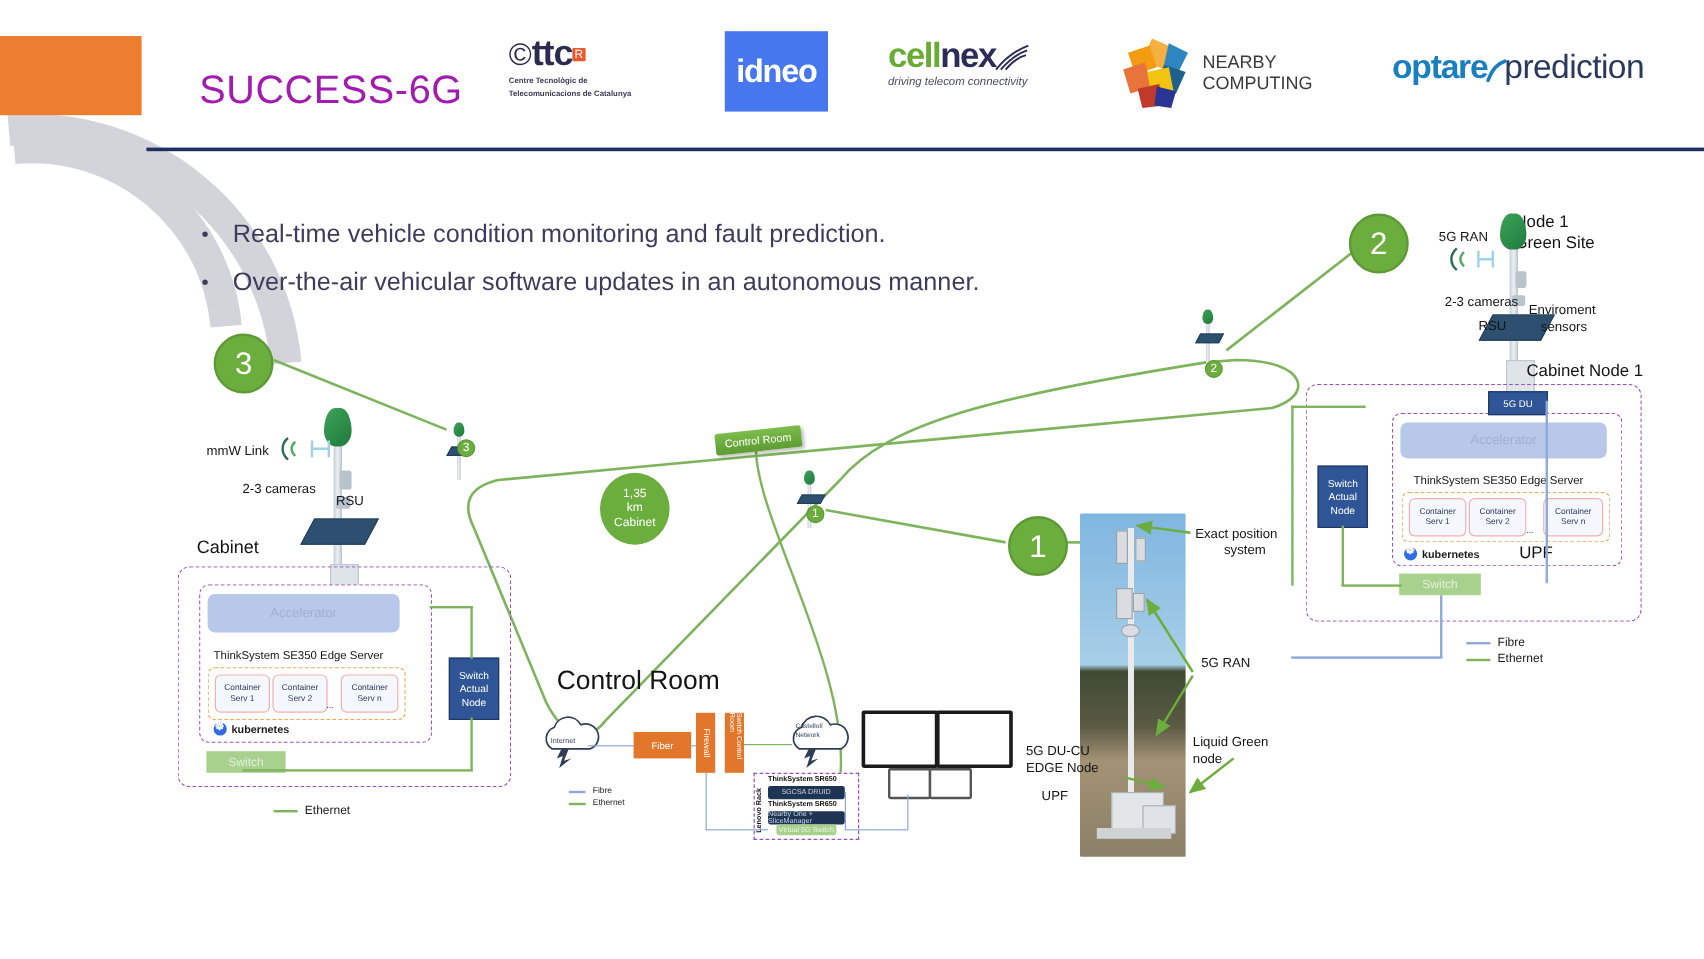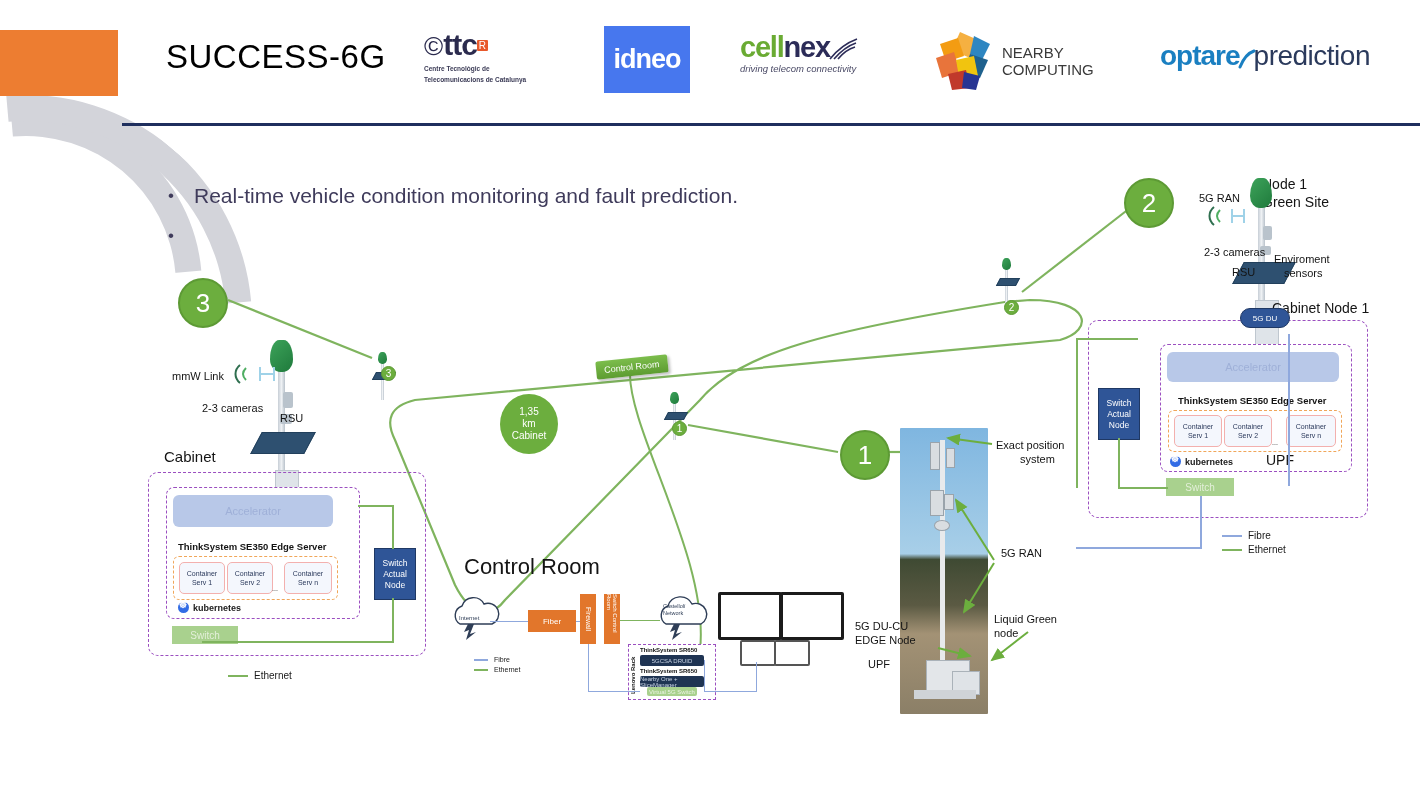--- a/index.html
+++ b/index.html
@@ -15,21 +15,21 @@
   
   .arc{position:absolute;border-radius:50%;border-style:solid;border-color:#d3d4da;}
   .arc1{left:-150px;top:110px;width:300px;height:300px;border-width:26px;
         border-color:#d3d4da transparent transparent transparent;transform:rotate(40deg);}
   .arc2{left:-200px;top:95px;width:400px;height:400px;border-width:26px;
         border-color:#d3d4da transparent transparent transparent;transform:rotate(40deg);}
 
   
   .orange-block{position:absolute;left:0;top:30px;width:118px;height:66px;background:#ed7d31;}
   .hdr-rule{position:absolute;left:122px;top:123px;width:1298px;height:2.5px;background:#1f2f5e;}
-  .title{position:absolute;left:166px;top:38px;font-size:33px;color:#000000;letter-spacing:.5px;}
+  .title{position:absolute;left:166px;top:56px;font-size:33px;color:#a21caf;letter-spacing:.5px;}
 
   .logo{position:absolute;}
 
   
   .ttc{left:424px;top:30px;width:148px;height:62px;}
   .ttc .ttc-main{font-size:30px;font-weight:bold;color:#2b2b4e;letter-spacing:-1px;line-height:30px;}
   .ttc .ttc-sub{font-size:6.5px;color:#3a3a55;line-height:8px;margin-top:3px;font-weight:bold;}
   .ttc .ttc-r{display:inline-block;background:#e8592b;color:#fff;font-size:10px;
      padding:0 2px;border-radius:1px;vertical-align:super;}
 
@@ -65,21 +65,21 @@
      color:#fff;display:flex;align-items:center;justify-content:center;font-size:26px;}
   .g-circle.small{font-size:10px;border-width:1px;}
   .km-oval{position:absolute;border-radius:50%;background:#6cae3e;color:#fff;
      display:flex;flex-direction:column;align-items:center;justify-content:center;
      font-size:10px;line-height:12px;text-align:center;}
   .cr-tag{position:absolute;background:linear-gradient(#7cbd4c,#5d9c31);color:#fff;font-size:9px;
      padding:4px 8px;border-radius:2px;transform:rotate(-6deg);box-shadow:2px 2px 3px rgba(0,0,0,.25);}
 
   .lbl{position:absolute;font-size:11px;color:#141414;line-height:13px;}
   .lbl.sm{font-size:9px;}
-  .lbl.b{font-weight:bold;}
+  .lbl.b{font-weight:normal;}
 
   .cabinet-box{position:absolute;border:1.6px dashed #9b4fc0;border-radius:10px;}
   .inner-box{position:absolute;border:1.6px dashed #9b4fc0;border-radius:8px;background:#fff;}
   .accel{position:absolute;background:#b8c8e8;border-radius:6px;color:#9fb0d8;font-size:11px;
      display:flex;align-items:center;justify-content:center;}
   .dashorange{position:absolute;border:1.2px dashed #f0a659;border-radius:6px;background:#fff;}
   .cont{position:absolute;border:1px solid #f3b0ae;border-radius:5px;background:#f4f7fd;
      font-size:7px;color:#2b3a5c;text-align:center;line-height:9px;
      display:flex;align-items:center;justify-content:center;}
   .switch-node{position:absolute;background:#2f5597;border:1px solid #1f3864;color:#fff;
@@ -189,20 +189,21 @@
       </svg></span><span class="o-n">prediction</span>
   </div>
 
   <div class="bullets">
     <div class="bullet">
       <span class="dot">•</span>
       <span class="btxt">Real-time vehicle condition monitoring and fault prediction.</span>
     </div>
     <div class="bullet">
       <span class="dot">•</span>
+      <span class="btxt">Over-the-air vehicular software updates in an autonomous manner.</span>
     </div>
   </div>
 
   <svg style="position:absolute;left:0;top:0;width:1420px;height:799px;pointer-events:none;">
 
     <path d="M 1030 300 C 1090 300 1095 330 1060 340 L 415 400 C 390 406 385 420 395 440
              L 455 585 C 470 615 490 620 505 600 L 700 400 C 740 352 830 330 1005 302 Z" stroke="#7fb45e" stroke-width="2.2" fill="none"></path>
 
     <path d="M 630 372 C 628 430 710 560 700 650" stroke="#7fb45e" stroke-width="2" fill="none"></path>
 
@@ -324,21 +325,21 @@
   <div class="lbl" style="left:1204px;top:246px;">2-3 cameras</div>
   <div class="lbl" style="left:1232px;top:266px;">RSU</div>
   <div class="lbl" style="left:1274px;top:252px;line-height:14px;">
     <div>Enviroment</div>
     <div style="margin-left:10px;">sensors</div>
   </div>
   <div class="lbl" style="left:1272px;top:302px;font-size:14px;">Cabinet Node 1</div>
 
   <div class="cabinet-box" style="left:1088px;top:320px;width:278px;height:196px;"></div>
   <div class="inner-box" style="left:1160px;top:344px;width:190px;height:126px;"></div>
-  <div class="switch-node" style="left:1240px;top:308px;width:48px;height:18px;font-size:8px;border-radius:10px;">5G DU</div>
+  <div class="switch-node" style="left:1240px;top:326px;width:48px;height:18px;font-size:8px;">5G DU</div>
   <div class="accel" style="left:1167px;top:352px;width:172px;height:30px;">Accelerator</div>
   <div class="lbl b" style="left:1178px;top:394px;font-size:9.5px;">ThinkSystem SE350 Edge Server</div>
   <div class="dashorange" style="left:1168px;top:410px;width:172px;height:40px;"></div>
   <div class="cont" style="left:1174px;top:415px;width:46px;height:30px;">Container<br>Serv 1</div>
   <div class="cont" style="left:1224px;top:415px;width:46px;height:30px;">Container<br>Serv 2</div>
   <div class="lbl sm" style="left:1272px;top:436px;font-size:7px;">...</div>
   <div class="cont" style="left:1286px;top:415px;width:48px;height:30px;">Container<br>Serv n</div>
   <div class="k8s" style="left:1170px;top:456px;">
     <span class="kdot"></span>
     <span>kubernetes</span>

